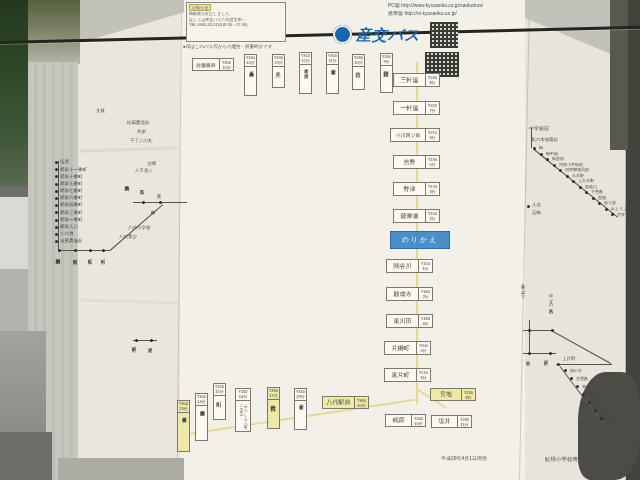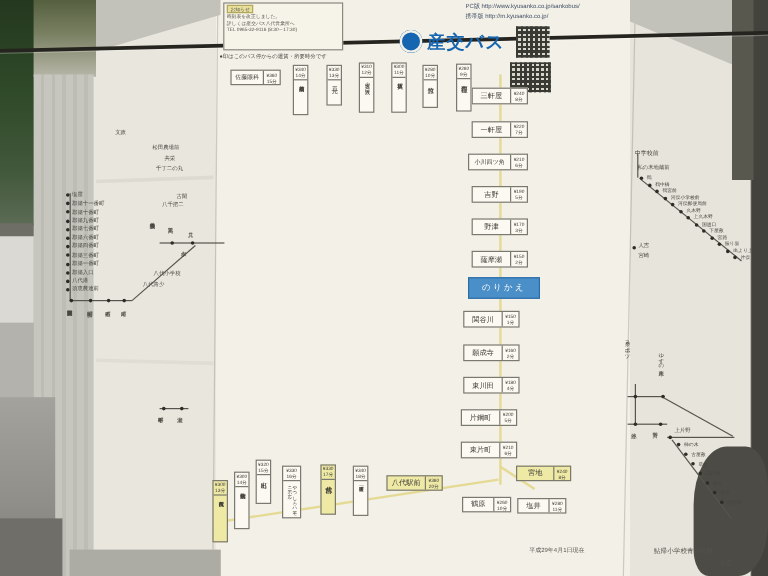--- a/index.html
+++ b/index.html
@@ -42,21 +42,21 @@
   .vt{writing-mode:vertical-rl;font-size:4.5px;color:#46453f;line-height:1;}
   .line{background:#56554d;}
   .yline{background:#e4da94;}
   .row{display:flex;align-items:center;gap:2px;height:7.2px;}
   
   .notice{border:1px solid #8a897f;background:#f6f3e9;font-size:4px;color:#55544c;
           padding:1px 2px;line-height:1.35;}
   .tag{display:inline-block;background:#e8df9d;border:1px solid #b3a860;padding:0 2px;
        font-size:4px;color:#55544c;}
   .url{font-size:5px;color:#3f4e66;white-space:nowrap;}
-  .brand{font-size:15px;font-weight:bold;color:#1565b0;letter-spacing:1px;}
+  .brand{font-size:15px;font-weight:bold;font-style:italic;color:#1565b0;letter-spacing:1px;}
   .logoc{width:19px;height:19px;border-radius:50%;background:#1565b0;
          box-shadow:inset 0 0 0 2px #f3f0e7,inset 0 0 0 4px #1565b0;}
   .qr{background:
       repeating-linear-gradient(0deg,#3a3a35 0 2px,transparent 2px 4px),
       repeating-linear-gradient(90deg,#3a3a35 0 2px,#d8d5ca 2px 4px);}
   .foot{font-size:5px;color:#55544e;white-space:nowrap;}
 </style>
 </head>
 <body>
 

